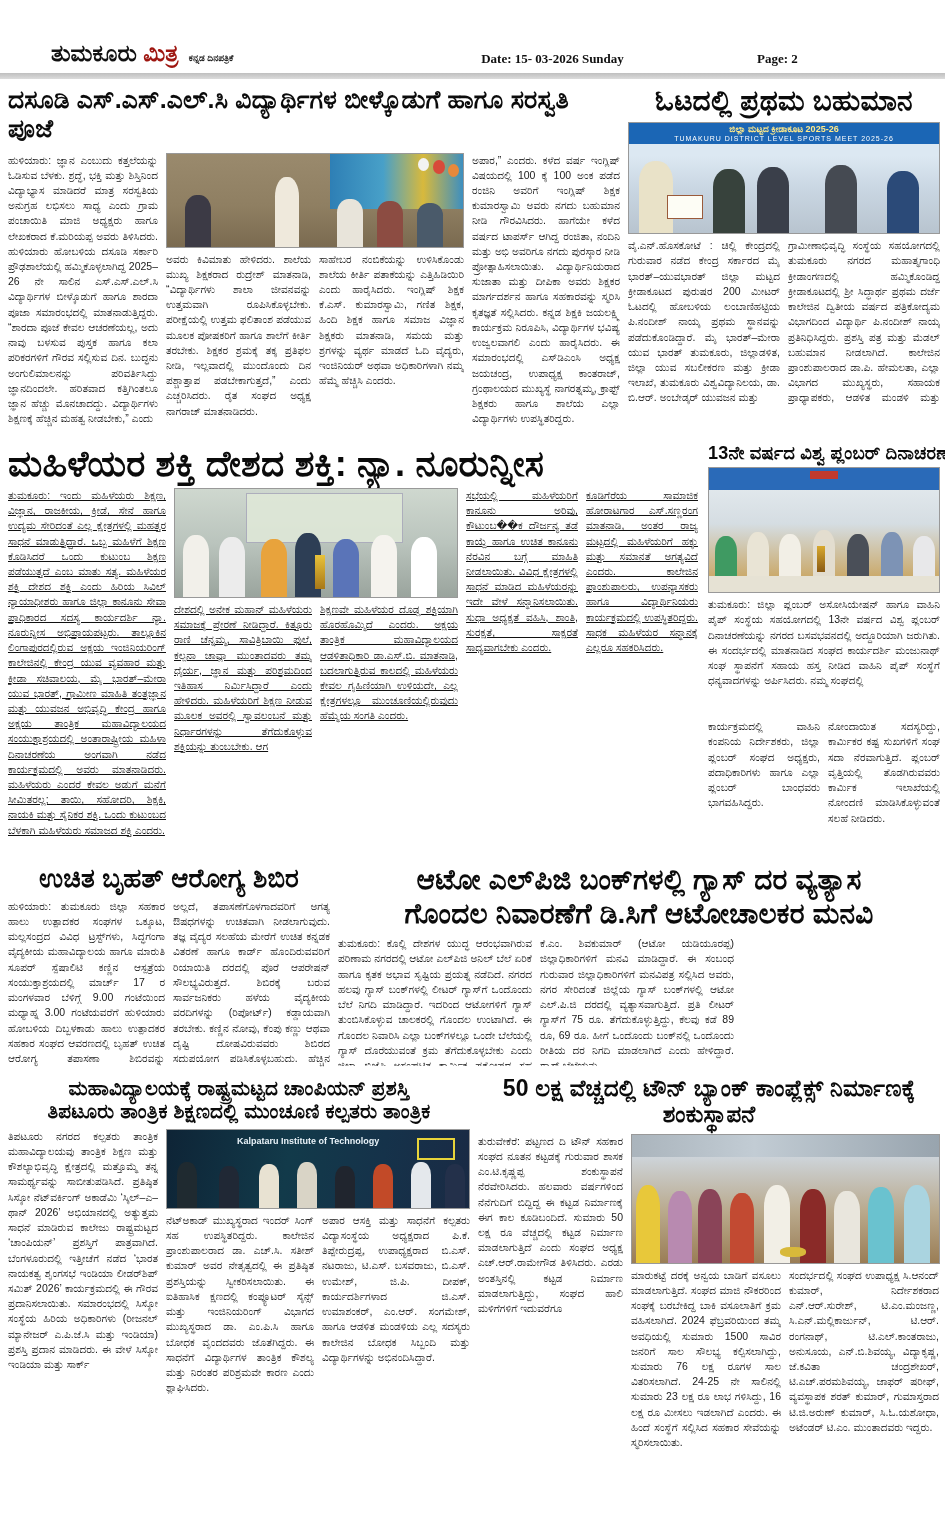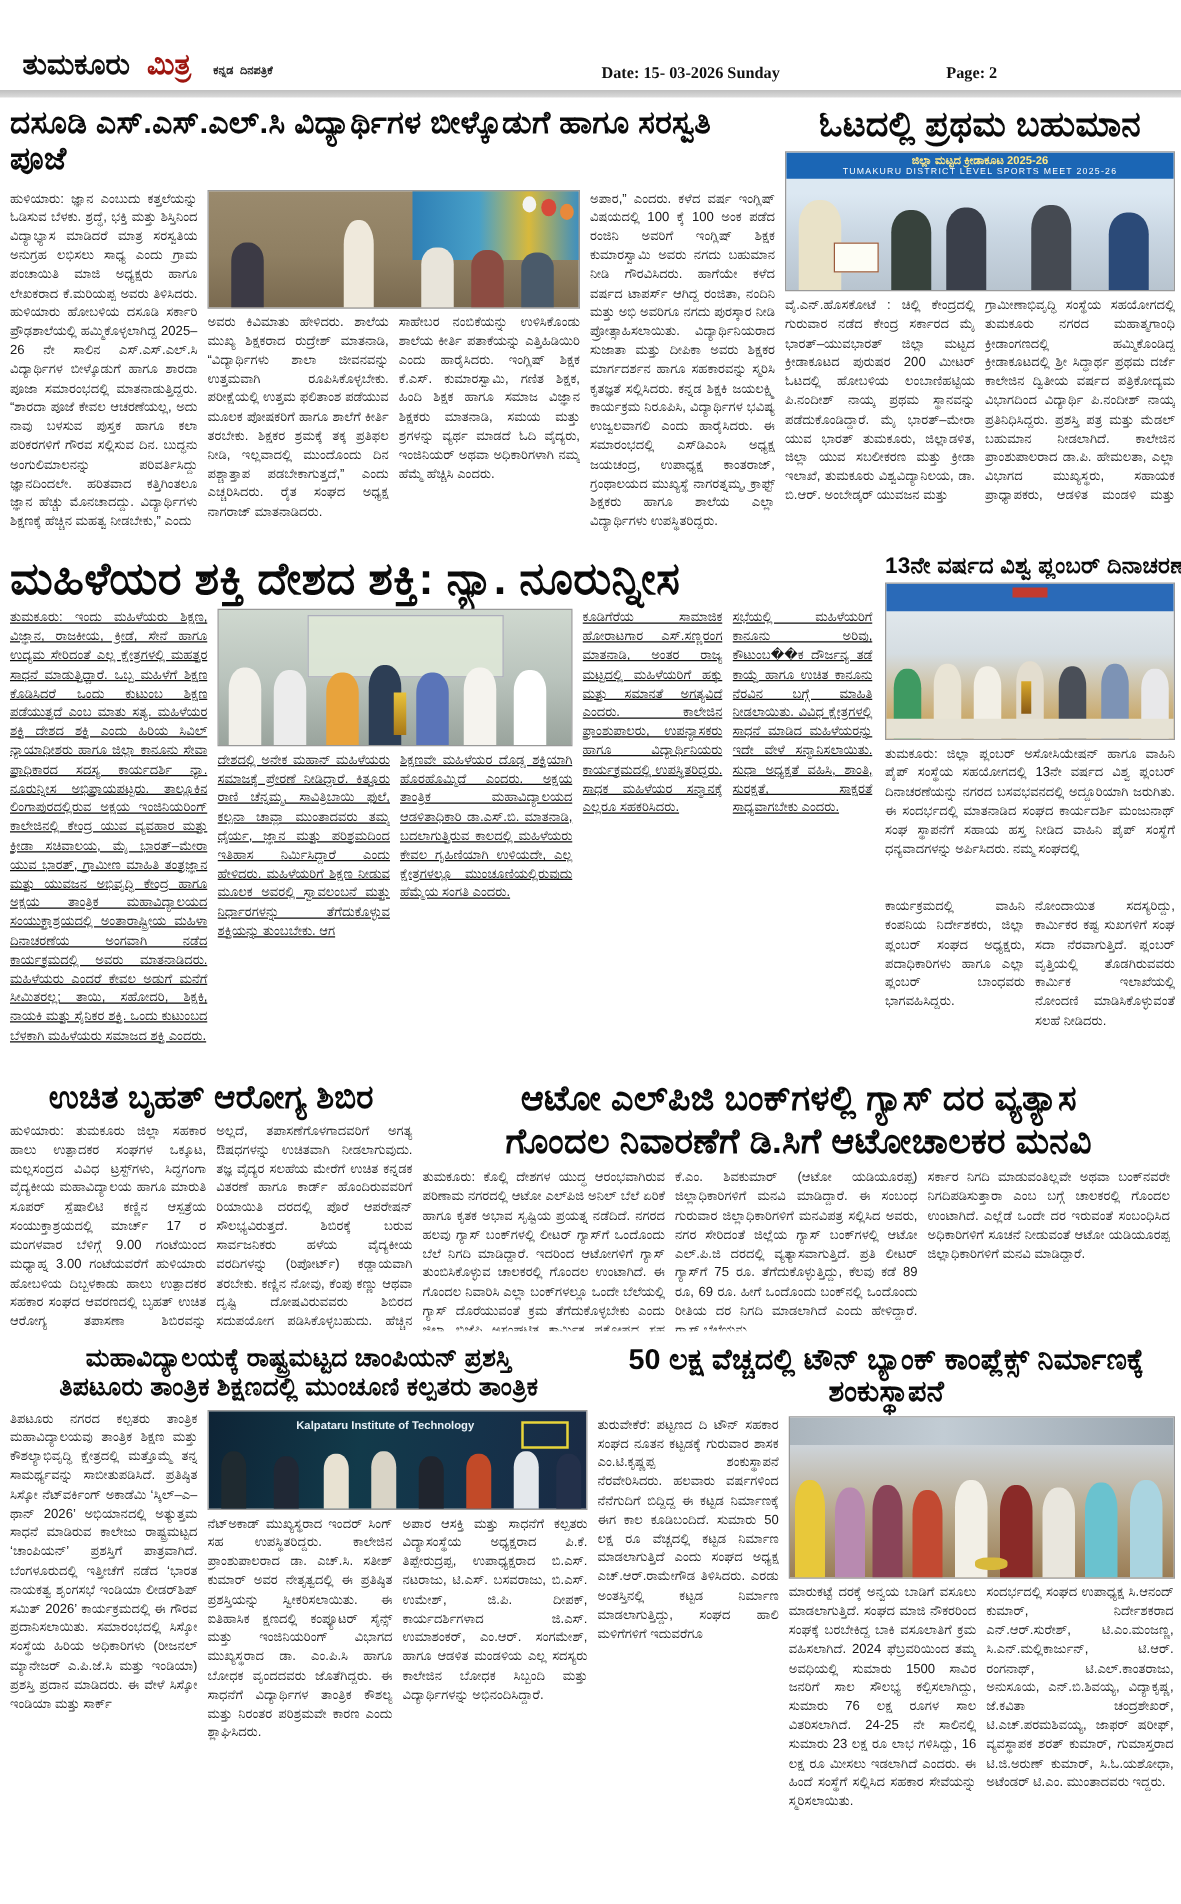--- a/index.html
+++ b/index.html
@@ -1,20 +1,20 @@
 <!DOCTYPE html>
 <html><head>
 <meta charset="utf-8">
 <style>
   html,body{margin:0;padding:0;background:#fff;}
   body{width:945px;font-family:"Liberation Sans","DejaVu Sans",sans-serif;color:#111;}
   .page{width:945px;min-height:1523px;background:#fff;padding:0;box-sizing:border-box;overflow:hidden;}
   
   .topbar{display:grid;grid-template-columns:330px 1fr 180px;align-items:end;padding:40px 8px 4px 18px;box-sizing:border-box;}
-  .masthead{font-family:Liberation Mono, monospace;font-size:23px;font-weight:bold;white-space:nowrap;}
+  .masthead{font-family:Liberation Sans, sans-serif;font-size:23px;font-weight:bold;white-space:nowrap;margin-left:33px;}
   .masthead .red{color:#9e1610;}
   .masthead .tag{font-size:9px;font-weight:bold;color:#222;margin-left:4px;}
   .dateline{font-size:13px;font-weight:bold;text-align:center;font-family:"Liberation Serif",serif;}
   .pagenum{font-size:13px;font-weight:bold;text-align:left;font-family:"Liberation Serif",serif;}
   .rule{height:6px;background:linear-gradient(#bfbfbf,#dcdcdc);margin:2px 0 6px 0;}
   
   .content{padding:0 5px 0 8px;}
   .row{display:flex;gap:8px;align-items:flex-start;}
   .hl{font-weight:bold;color:#0b0b0b;line-height:1.15;letter-spacing:0.2px;}
   .coltext{font-size:10.5px;line-height:1.45;text-align:justify;overflow:hidden;color:#191919;}
@@ -115,22 +115,22 @@
               <span class="fig" style="left:158px;width:26px;height:58px;background:#5a74b8;"></span>
               <span class="fig" style="left:196px;width:26px;height:62px;background:#f5f3ee;"></span>
               <span class="fig" style="left:236px;width:26px;height:60px;background:#ffffff;"></span>
               <span style="position:absolute;left:140px;bottom:8px;width:10px;height:34px;background:linear-gradient(#e8c23a,#a87818);"></span>
             </div>
             <div class="subcols">
               <div class="coltext" style="width:138px;height:248px;">ದೇಶದಲ್ಲಿ ಅನೇಕ ಮಹಾನ್ ಮಹಿಳೆಯರು ಸಮಾಜಕ್ಕೆ ಪ್ರೇರಣೆ ನೀಡಿದ್ದಾರೆ. ಕಿತ್ತೂರು ರಾಣಿ ಚೆನ್ನಮ್ಮ, ಸಾವಿತ್ರಿಬಾಯಿ ಫುಲೆ, ಕಲ್ಪನಾ ಚಾವ್ಲಾ ಮುಂತಾದವರು ತಮ್ಮ ಧೈರ್ಯ, ಜ್ಞಾನ ಮತ್ತು ಪರಿಶ್ರಮದಿಂದ ಇತಿಹಾಸ ನಿರ್ಮಿಸಿದ್ದಾರೆ ಎಂದು ಹೇಳಿದರು. ಮಹಿಳೆಯರಿಗೆ ಶಿಕ್ಷಣ ನೀಡುವ ಮೂಲಕ ಅವರಲ್ಲಿ ಸ್ವಾವಲಂಬನೆ ಮತ್ತು ನಿರ್ಧಾರಗಳನ್ನು ತೆಗೆದುಕೊಳ್ಳುವ ಶಕ್ತಿಯನ್ನು ತುಂಬಬೇಕು. ಆಗ</div>
               <div class="coltext" style="width:138px;height:248px;">ಶಿಕ್ಷಣವೇ ಮಹಿಳೆಯರ ದೊಡ್ಡ ಶಕ್ತಿಯಾಗಿ ಹೊರಹೊಮ್ಮಿದೆ ಎಂದರು. ಅಕ್ಷಯ ತಾಂತ್ರಿಕ ಮಹಾವಿದ್ಯಾಲಯದ ಆಡಳಿತಾಧಿಕಾರಿ ಡಾ.ಎಸ್.ಬಿ. ಮಾತನಾಡಿ, ಬದಲಾಗುತ್ತಿರುವ ಕಾಲದಲ್ಲಿ ಮಹಿಳೆಯರು ಕೇವಲ ಗೃಹಿಣಿಯಾಗಿ ಉಳಿಯದೇ, ಎಲ್ಲ ಕ್ಷೇತ್ರಗಳಲ್ಲೂ ಮುಂಚೂಣಿಯಲ್ಲಿರುವುದು ಹೆಮ್ಮೆಯ ಸಂಗತಿ ಎಂದರು.</div>
             </div>
           </div>
+          <div class="coltext" style="width:112px;height:368px;">ಸಭೆಯಲ್ಲಿ ಮಹಿಳೆಯರಿಗೆ ಕಾನೂನು ಅರಿವು, ಕೌಟುಂಬ��ಕ ದೌರ್ಜನ್ಯ ತಡೆ ಕಾಯ್ದೆ ಹಾಗೂ ಉಚಿತ ಕಾನೂನು ನೆರವಿನ ಬಗ್ಗೆ ಮಾಹಿತಿ ನೀಡಲಾಯಿತು. ವಿವಿಧ ಕ್ಷೇತ್ರಗಳಲ್ಲಿ ಸಾಧನೆ ಮಾಡಿದ ಮಹಿಳೆಯರನ್ನು ಇದೇ ವೇಳೆ ಸನ್ಮಾನಿಸಲಾಯಿತು. ಸುಧಾ ಅಧ್ಯಕ್ಷತೆ ವಹಿಸಿ, ಶಾಂತಿ, ಸುರಕ್ಷತೆ, ಸಾಕ್ಷರತೆ ಸಾಧ್ಯವಾಗಬೇಕು ಎಂದರು.</div>
           <div class="coltext" style="width:112px;height:368px;">ಕೂಡಿಗೆರೆಯ ಸಾಮಾಜಿಕ ಹೋರಾಟಗಾರ ಎಸ್.ಸಣ್ಣರಂಗ ಮಾತನಾಡಿ, ಅಂತರ ರಾಜ್ಯ ಮಟ್ಟದಲ್ಲಿ ಮಹಿಳೆಯರಿಗೆ ಹಕ್ಕು ಮತ್ತು ಸಮಾನತೆ ಅಗತ್ಯವಿದೆ ಎಂದರು. ಕಾಲೇಜಿನ ಪ್ರಾಂಶುಪಾಲರು, ಉಪನ್ಯಾಸಕರು ಹಾಗೂ ವಿದ್ಯಾರ್ಥಿನಿಯರು ಕಾರ್ಯಕ್ರಮದಲ್ಲಿ ಉಪಸ್ಥಿತರಿದ್ದರು. ಸಾಧಕ ಮಹಿಳೆಯರ ಸನ್ಮಾನಕ್ಕೆ ಎಲ್ಲರೂ ಸಹಕರಿಸಿದರು.</div>
-          <div class="coltext" style="width:112px;height:368px;">ಸಭೆಯಲ್ಲಿ ಮಹಿಳೆಯರಿಗೆ ಕಾನೂನು ಅರಿವು, ಕೌಟುಂಬ��ಕ ದೌರ್ಜನ್ಯ ತಡೆ ಕಾಯ್ದೆ ಹಾಗೂ ಉಚಿತ ಕಾನೂನು ನೆರವಿನ ಬಗ್ಗೆ ಮಾಹಿತಿ ನೀಡಲಾಯಿತು. ವಿವಿಧ ಕ್ಷೇತ್ರಗಳಲ್ಲಿ ಸಾಧನೆ ಮಾಡಿದ ಮಹಿಳೆಯರನ್ನು ಇದೇ ವೇಳೆ ಸನ್ಮಾನಿಸಲಾಯಿತು. ಸುಧಾ ಅಧ್ಯಕ್ಷತೆ ವಹಿಸಿ, ಶಾಂತಿ, ಸುರಕ್ಷತೆ, ಸಾಕ್ಷರತೆ ಸಾಧ್ಯವಾಗಬೇಕು ಎಂದರು.</div>
         </div>
       </div>
 
       <div class="sec2-right">
         <div class="hl" style="font-size:18px;white-space:nowrap;">13ನೇ ವರ್ಷದ ವಿಶ್ವ ಪ್ಲಂಬರ್ ದಿನಾಚರಣೆ</div>
         <div class="photo" style="width:232px;height:126px;margin-top:4px;background:linear-gradient(180deg,#e8eef2 0%,#d5dde2 45%,#caa96a 88%,#b9985c 100%);">
           <div class="banner" style="background:#2a6ab8;height:22px;">
             <span style="position:absolute;top:3px;left:44%;width:28px;height:8px;background:#c23a2e;"></span>
           </div>
           <span class="fig" style="left:6px;width:22px;height:56px;background:#3f9a62;"></span>
@@ -161,21 +161,20 @@
           <div class="coltext" style="width:157px;height:168px;">ಅಲ್ಲದೆ, ತಪಾಸಣೆಗೊಳಗಾದವರಿಗೆ ಅಗತ್ಯ ಔಷಧಗಳನ್ನು ಉಚಿತವಾಗಿ ನೀಡಲಾಗುವುದು. ತಜ್ಞ ವೈದ್ಯರ ಸಲಹೆಯ ಮೇರೆಗೆ ಉಚಿತ ಕನ್ನಡಕ ವಿತರಣೆ ಹಾಗೂ ಕಾರ್ಡ್ ಹೊಂದಿರುವವರಿಗೆ ರಿಯಾಯಿತಿ ದರದಲ್ಲಿ ಪೊರೆ ಆಪರೇಷನ್ ಸೌಲಭ್ಯವಿರುತ್ತದೆ. ಶಿಬಿರಕ್ಕೆ ಬರುವ ಸಾರ್ವಜನಿಕರು ಹಳೆಯ ವೈದ್ಯಕೀಯ ವರದಿಗಳನ್ನು (ರಿಪೋರ್ಟ್) ಕಡ್ಡಾಯವಾಗಿ ತರಬೇಕು. ಕಣ್ಣಿನ ನೋವು, ಕೆಂಪು ಕಣ್ಣು ಆಥವಾ ದೃಷ್ಟಿ ದೋಷವಿರುವವರು ಶಿಬಿರದ ಸದುಪಯೋಗ ಪಡಿಸಿಕೊಳ್ಳಬಹುದು. ಹೆಚ್ಚಿನ ಮಾಹಿತಿಗಾಗಿ ಮೋಹನ್ ಕುಮಾರ್ ಬಿ.ಎಸ್: 9380856197, ಸಿದ್ದಲಿಂಗಸ್ವಾಮಿ ಎಂ.ಬಿ: 9380869123 ಸಂಪರ್ಕಿಸುವಂತೆ ಪ್ರಕಟಣೆಯಲ್ಲಿ ತಿಳಿಸಲಾಗಿದೆ.</div>
         </div>
       </div>
 
       <div class="sec3-right">
         <div class="hl" style="font-size:28px;text-align:center;">ಆಟೋ ಎಲ್‌ಪಿಜಿ ಬಂಕ್‌ಗಳಲ್ಲಿ ಗ್ಯಾಸ್ ದರ ವ್ಯತ್ಯಾಸ</div>
         <div class="hl" style="font-size:28px;text-align:center;margin-top:2px;">ಗೊಂದಲ ನಿವಾರಣೆಗೆ ಡಿ.ಸಿಗೆ ಆಟೋಚಾಲಕರ ಮನವಿ</div>
         <div class="subcols" style="margin-top:6px;">
           <div class="coltext" style="width:194px;height:130px;">ತುಮಕೂರು: ಕೊಲ್ಲಿ ದೇಶಗಳ ಯುದ್ಧ ಆರಂಭವಾಗಿರುವ ಪರಿಣಾಮ ನಗರದಲ್ಲಿ ಆಟೋ ಎಲ್‌ಪಿಜಿ ಅನಿಲ್ ಬೆಲೆ ಏರಿಕೆ ಹಾಗೂ ಕೃತಕ ಅಭಾವ ಸೃಷ್ಟಿಯ ಪ್ರಯತ್ನ ನಡೆದಿದೆ. ನಗರದ ಹಲವು ಗ್ಯಾಸ್ ಬಂಕ್‌ಗಳಲ್ಲಿ ಲೀಟರ್ ಗ್ಯಾಸ್‌ಗೆ ಒಂದೊಂದು ಬೆಲೆ ನಿಗದಿ ಮಾಡಿದ್ದಾರೆ. ಇದರಿಂದ ಆಟೋಗಳಿಗೆ ಗ್ಯಾಸ್ ತುಂಬಿಸಿಕೊಳ್ಳುವ ಚಾಲಕರಲ್ಲಿ ಗೊಂದಲ ಉಂಟಾಗಿದೆ. ಈ ಗೊಂದಲ ನಿವಾರಿಸಿ ಎಲ್ಲಾ ಬಂಕ್‌ಗಳಲ್ಲೂ ಒಂದೇ ಬೆಲೆಯಲ್ಲಿ ಗ್ಯಾಸ್ ದೊರೆಯುವಂತೆ ಕ್ರಮ ತೆಗೆದುಕೊಳ್ಳಬೇಕು ಎಂದು ಜಿಲ್ಲಾ ಬಿಜೆಪಿ ಅಸಂಘಟಿತ ಕಾರ್ಮಿಕ ಪ್ರಕೋಷ್ಠದ ಸಹ ಸಂಚಾಲಕ</div>
           <div class="coltext" style="width:194px;height:130px;">ಕೆ.ಎಂ. ಶಿವಕುಮಾರ್ (ಆಟೋ ಯಡಿಯೂರಪ್ಪ) ಜಿಲ್ಲಾಧಿಕಾರಿಗಳಿಗೆ ಮನವಿ ಮಾಡಿದ್ದಾರೆ. ಈ ಸಂಬಂಧ ಗುರುವಾರ ಜಿಲ್ಲಾಧಿಕಾರಿಗಳಿಗೆ ಮನವಿಪತ್ರ ಸಲ್ಲಿಸಿದ ಅವರು, ನಗರ ಸೇರಿದಂತೆ ಜಿಲ್ಲೆಯ ಗ್ಯಾಸ್ ಬಂಕ್‌ಗಳಲ್ಲಿ ಆಟೋ ಎಲ್.ಪಿ.ಜಿ ದರದಲ್ಲಿ ವ್ಯತ್ಯಾಸವಾಗುತ್ತಿದೆ. ಪ್ರತಿ ಲೀಟರ್ ಗ್ಯಾಸ್‌ಗೆ 75 ರೂ. ತೆಗೆದುಕೊಳ್ಳುತ್ತಿದ್ದು, ಕೆಲವು ಕಡೆ 89 ರೂ, 69 ರೂ. ಹೀಗೆ ಒಂದೊಂದು ಬಂಕ್‌ನಲ್ಲಿ ಒಂದೊಂದು ರೀತಿಯ ದರ ನಿಗದಿ ಮಾಡಲಾಗಿದೆ ಎಂದು ಹೇಳಿದ್ದಾರೆ. ಗ್ಯಾಸ್ ಬೆಲೆಯನ್ನು</div>
-          <div class="coltext" style="width:194px;height:130px;">ಸರ್ಕಾರ ನಿಗದಿ ಮಾಡುವಂತಿಲ್ಲವೇ ಅಥವಾ ಬಂಕ್‌ನವರೇ ನಿಗದಿಪಡಿಸುತ್ತಾರಾ ಎಂಬ ಬಗ್ಗೆ ಚಾಲಕರಲ್ಲಿ ಗೊಂದಲ ಉಂಟಾಗಿದೆ. ಎಲ್ಲೆಡೆ ಒಂದೇ ದರ ಇರುವಂತೆ ಸಂಬಂಧಿಸಿದ ಅಧಿಕಾರಿಗಳಿಗೆ ಸೂಚನೆ ನೀಡುವಂತೆ ಆಟೋ ಯಡಿಯೂರಪ್ಪ ಜಿಲ್ಲಾಧಿಕಾರಿಗಳಿಗೆ ಮನವಿ ಮಾಡಿದ್ದಾರೆ.</div>
         </div>
       </div>
     </div>
 
     <div class="vspace"></div>
 
     <div class="row">
       <div class="sec4-left">
         <div class="hl" style="font-size:20px;text-align:center;margin-top:2px;">ಮಹಾವಿದ್ಯಾಲಯಕ್ಕೆ ರಾಷ್ಟ್ರಮಟ್ಟದ ಚಾಂಪಿಯನ್ ಪ್ರಶಸ್ತಿ</div>
         <div class="hl" style="font-size:20px;text-align:center;">ತಿಪಟೂರು ತಾಂತ್ರಿಕ ಶಿಕ್ಷಣದಲ್ಲಿ ಮುಂಚೂಣಿ ಕಲ್ಪತರು ತಾಂತ್ರಿಕ</div>

